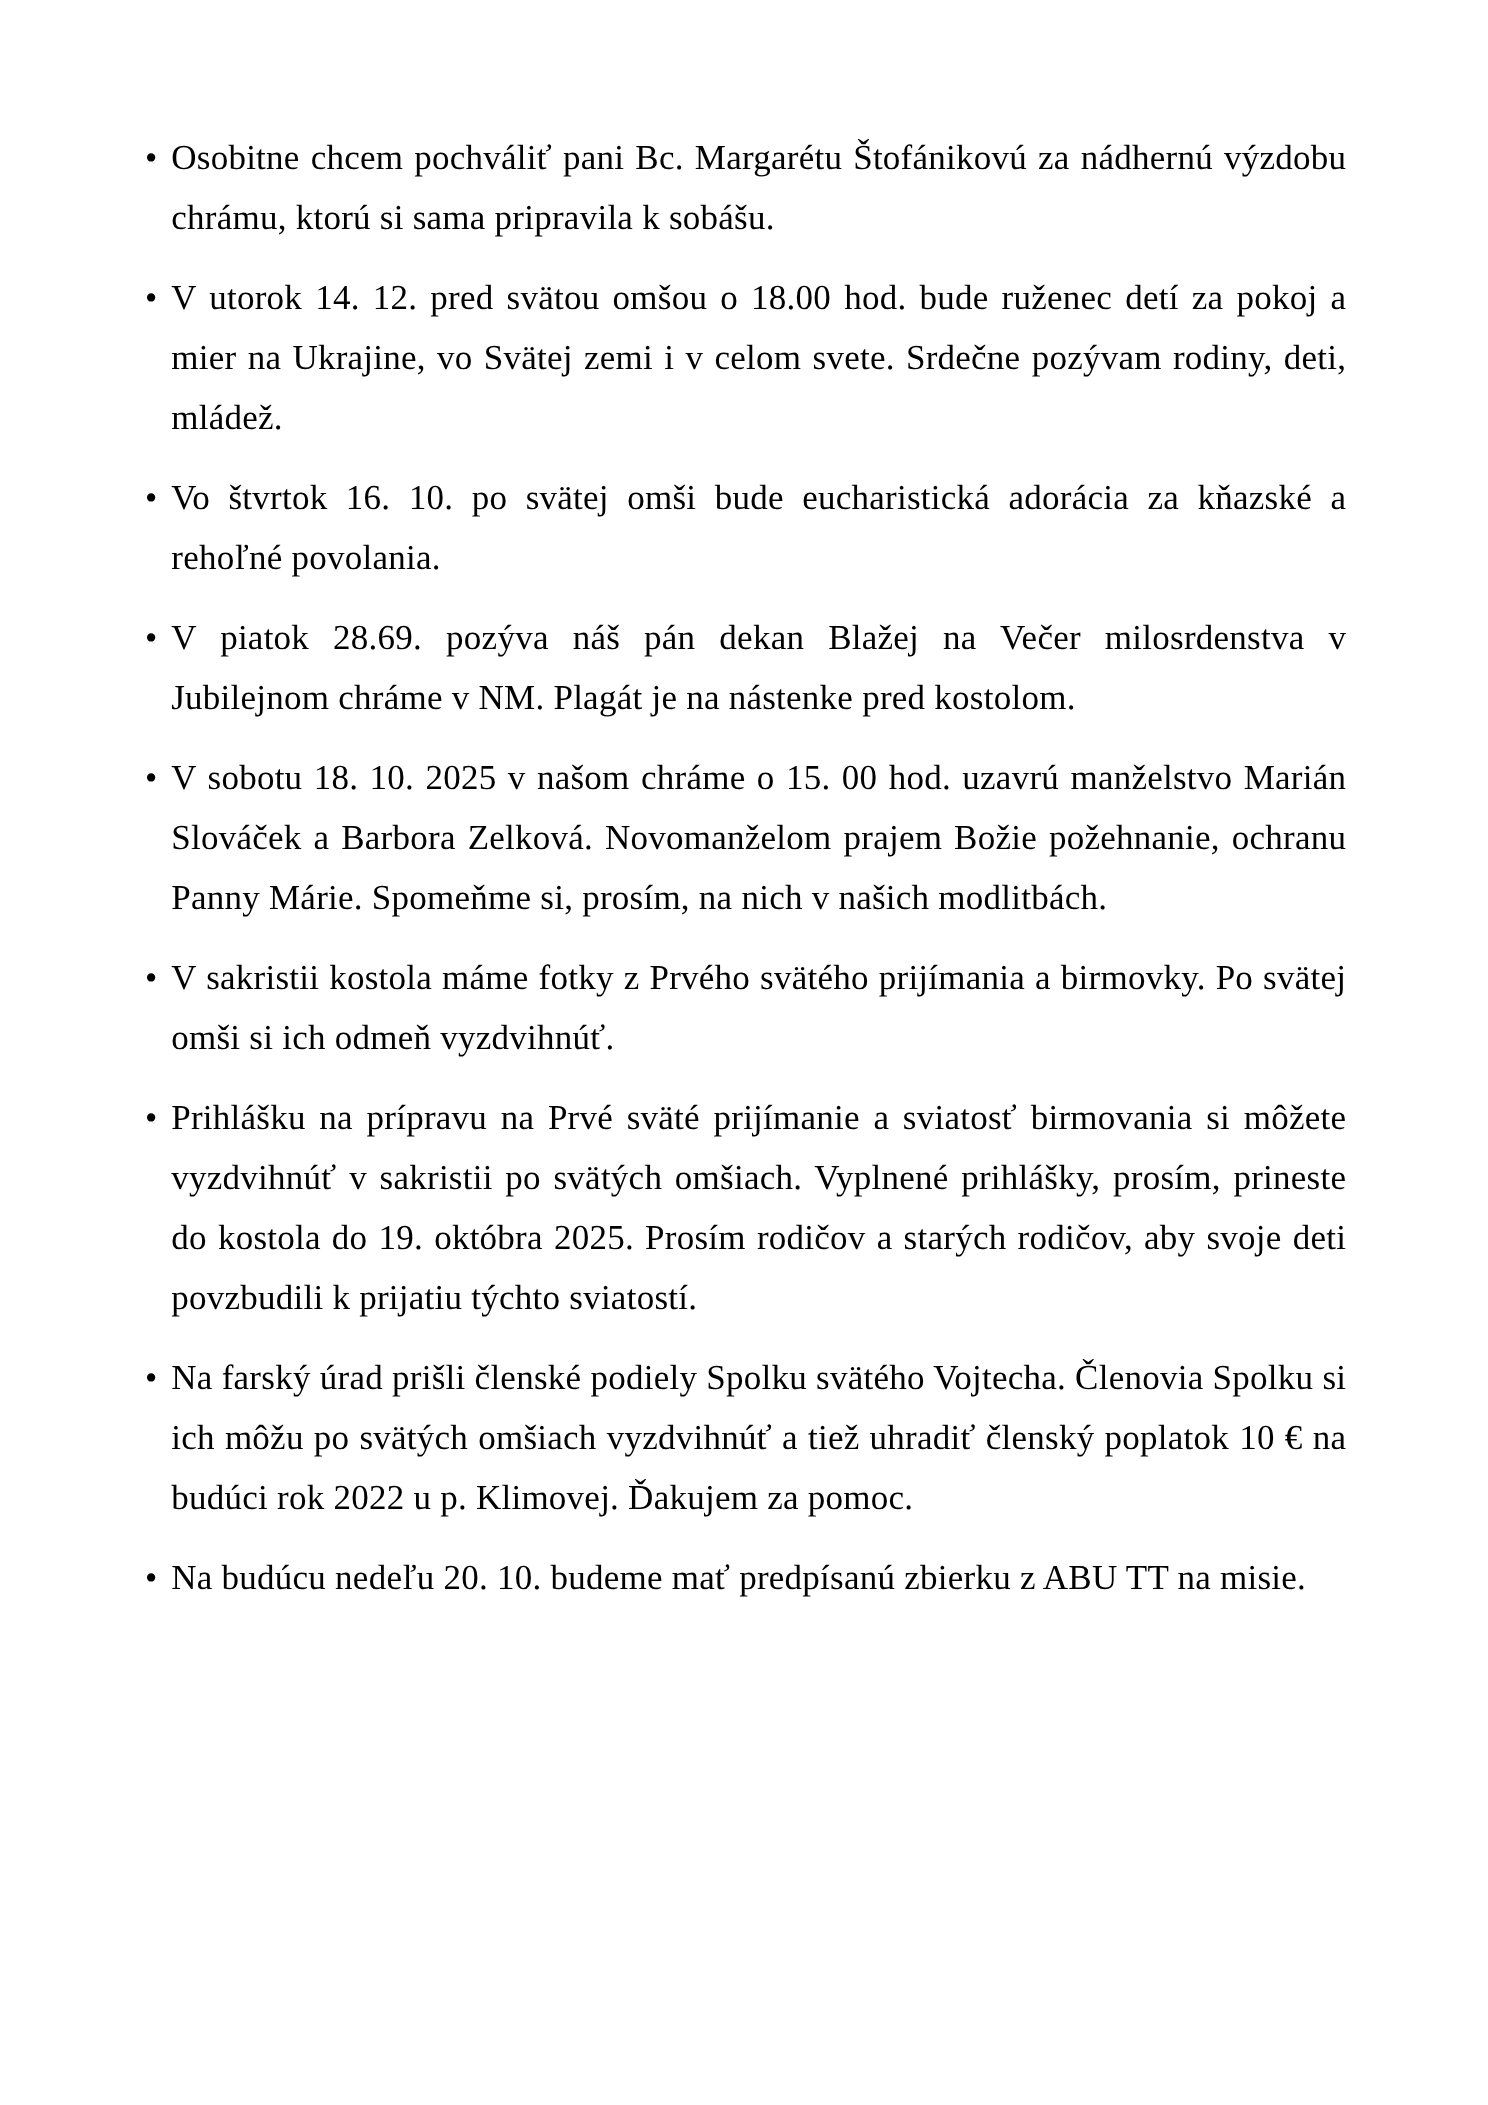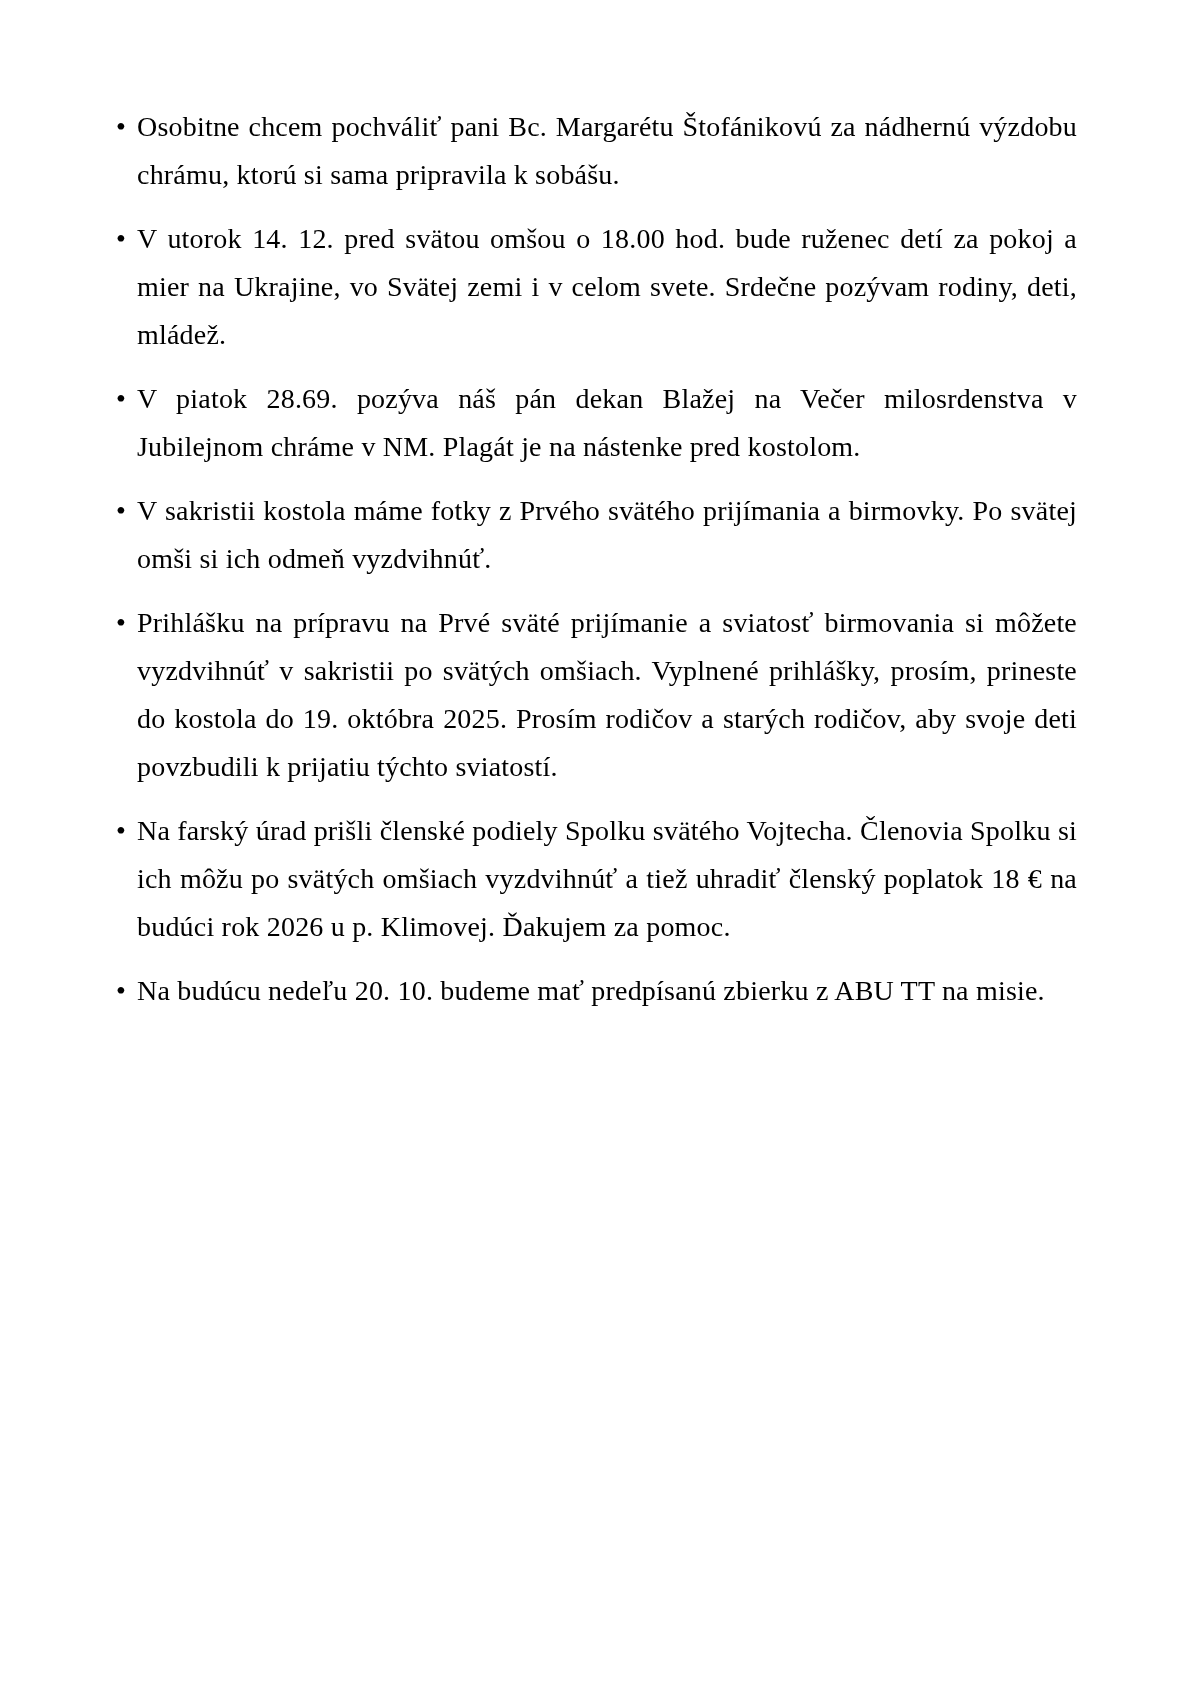--- a/index.html
+++ b/index.html
@@ -51,19 +51,21 @@
     color: #000000;
   }
 </style>
 </head>
 <body>
 
 <div class="page">
   <ul class="announcements">
     <li>Osobitne chcem pochváliť pani Bc. Margarétu Štofánikovú za nádhernú výzdobu chrámu, ktorú si sama pripravila k sobášu.</li>
     <li>V utorok 14. 12. pred svätou omšou o 18.00 hod. bude ruženec detí za pokoj a mier na Ukrajine, vo Svätej zemi i v celom svete. Srdečne pozývam rodiny, deti, mládež.</li>
+    <li>Vo štvrtok 16. 10. po svätej omši bude eucharistická adorácia za kňazské a rehoľné povolania.</li>
     <li>V piatok 28.69. pozýva náš pán dekan Blažej na Večer milosrdenstva v Jubilejnom chráme v NM. Plagát je na nástenke pred kostolom.</li>
+    <li>V sobotu 18. 10. 2025 v našom chráme o 15. 00 hod. uzavrú manželstvo Marián Slováček a Barbora Zelková. Novomanželom prajem Božie požehnanie, ochranu Panny Márie. Spomeňme si, prosím, na nich v našich modlitbách.</li>
     <li>V sakristii kostola máme fotky z Prvého svätého prijímania a birmovky. Po svätej omši si ich odmeň vyzdvihnúť.</li>
     <li>Prihlášku na prípravu na Prvé sväté prijímanie a sviatosť birmovania si môžete vyzdvihnúť v sakristii po svätých omšiach. Vyplnené prihlášky, prosím, prineste do kostola do 19. októbra 2025. Prosím rodičov a starých rodičov, aby svoje deti povzbudili k prijatiu týchto sviatostí.</li>
-    <li>Na farský úrad prišli členské podiely Spolku svätého Vojtecha. Členovia Spolku si ich môžu po svätých omšiach vyzdvihnúť a tiež uhradiť členský poplatok 18 € na budúci rok 2026 u p. Klimovej. Ďakujem za pomoc.</li>
+    <li>Na farský úrad prišli členské podiely Spolku svätého Vojtecha. Členovia Spolku si ich môžu po svätých omšiach vyzdvihnúť a tiež uhradiť členský poplatok 10 € na budúci rok 2022 u p. Klimovej. Ďakujem za pomoc.</li>
     <li>Na budúcu nedeľu 20. 10. budeme mať predpísanú zbierku z ABU TT na misie.</li>
   </ul>
 </div>
 
 </body></html>

